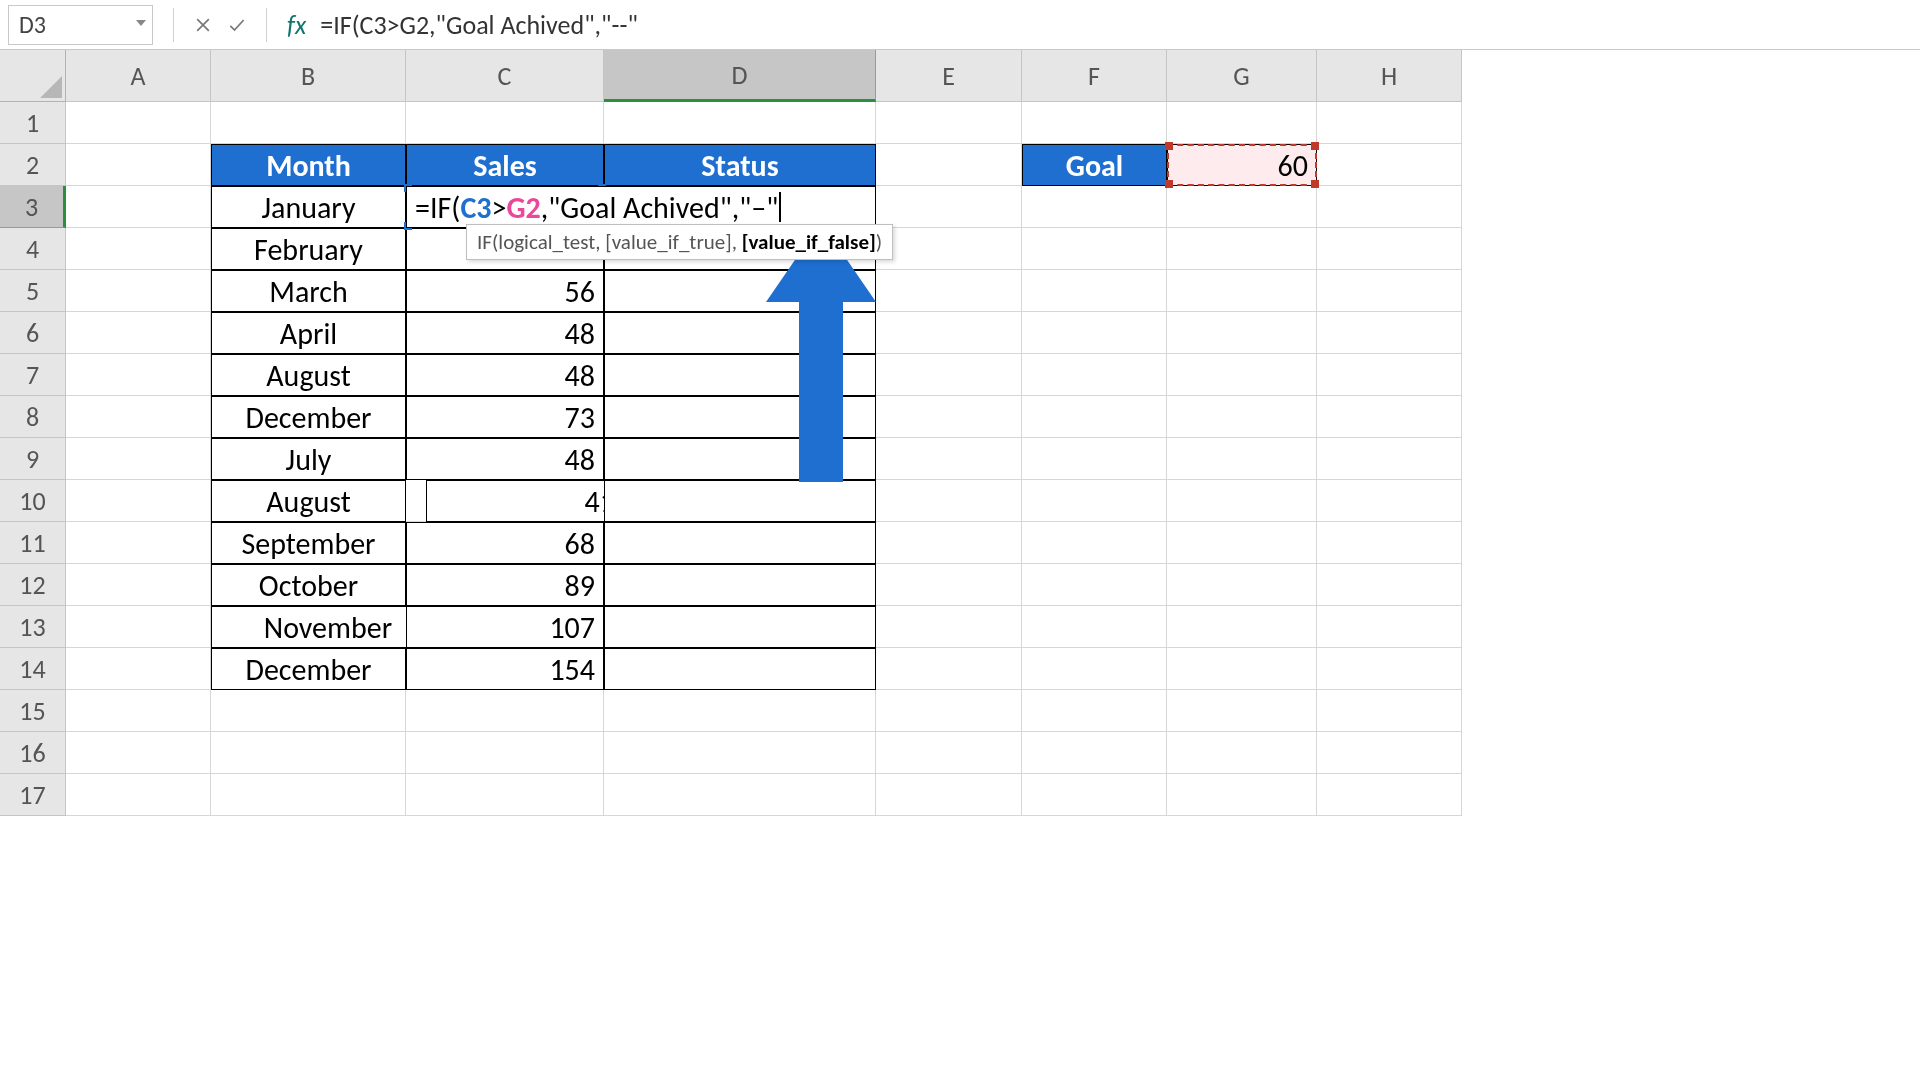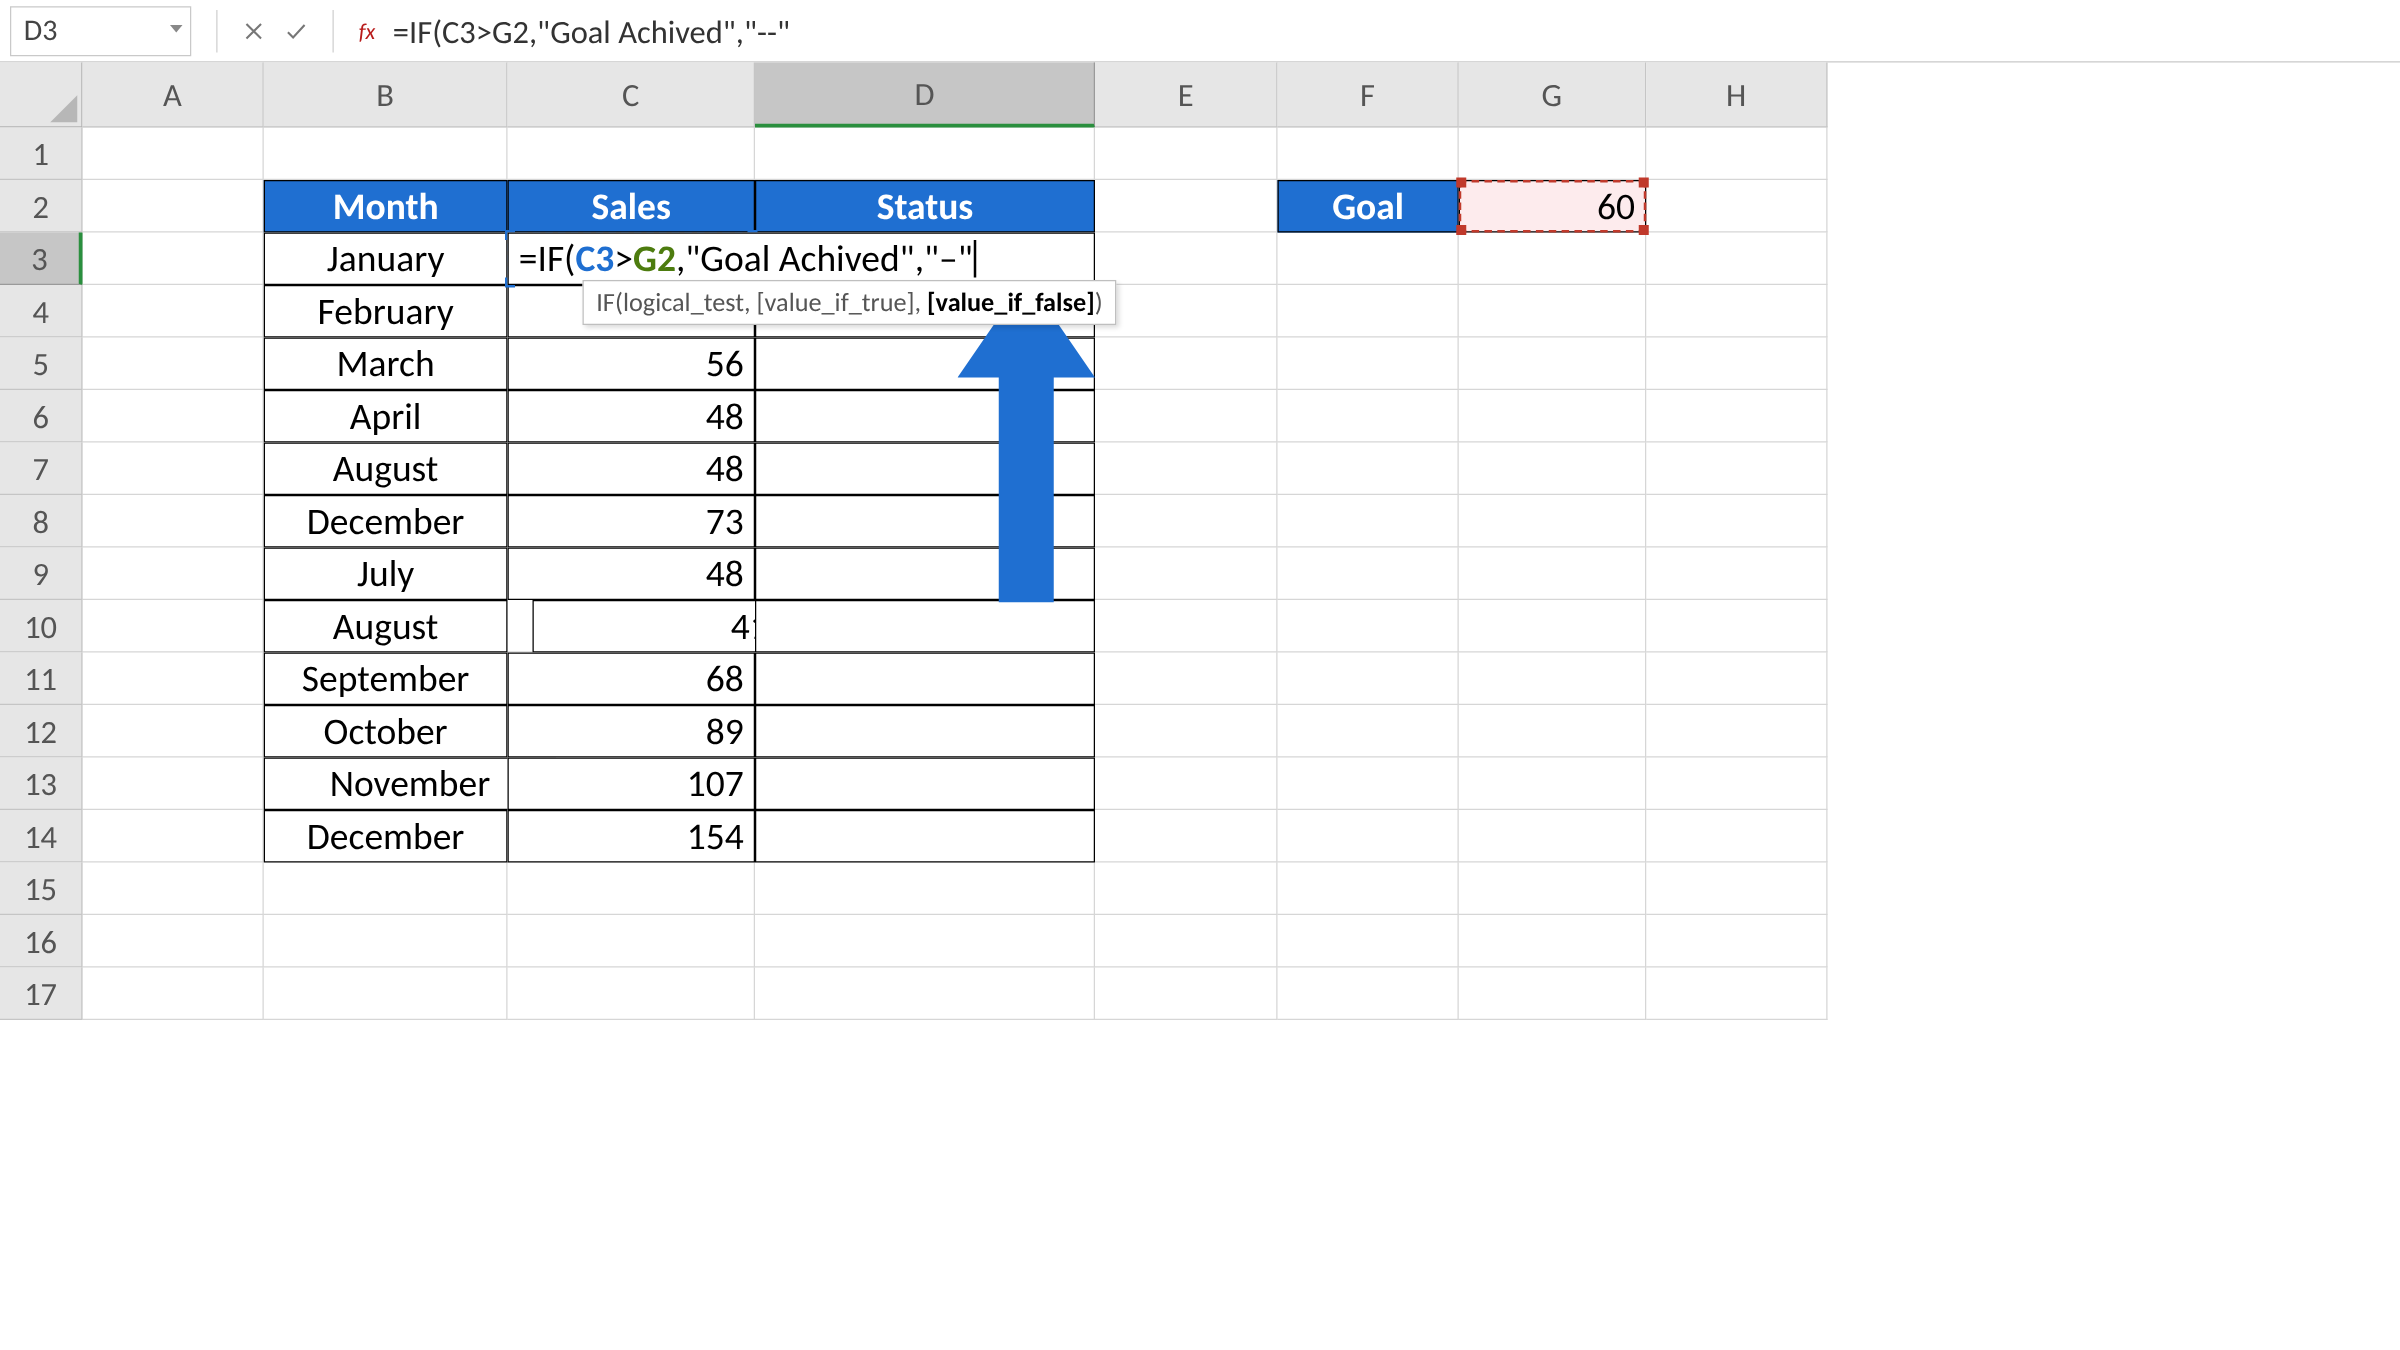--- a/index.html
+++ b/index.html
@@ -13,21 +13,21 @@
   }
   html,body{margin:0;padding:0;width:1920px;height:1080px;background:#fff;font-family:var(--font);overflow:hidden;}
   *{box-sizing:border-box;}
 
   
   .formula-bar{display:flex;align-items:center;height:50px;border-bottom:1px solid #c9c9c9;font-size:24px;color:#444;}
   .name-box{width:145px;height:40px;margin:0 8px;border:1px solid #c9c9c9;display:flex;align-items:center;padding:0 10px;position:relative;background:#fff;}
   .name-box .caret{position:absolute;right:6px;top:14px;border-top:6px solid #888;border-left:5px solid transparent;border-right:5px solid transparent;}
   .vdiv{width:1px;height:34px;background:#d0d0d0;margin:0 12px;}
   .fb-icon{width:34px;height:34px;display:inline-flex;align-items:center;justify-content:center;color:#777;}
-  .fx-label{font-style:italic;font-size:18px;color:#b91c1c;margin:0 8px;}
+  .fx-label{font-style:italic;font-size:26px;color:#0f766e;margin:0 8px;}
   .fb-input{flex:1;height:40px;display:flex;align-items:center;padding:0 6px;font-size:26px;color:#333;}
   .svg-icon{width:20px;height:20px;stroke:#777;stroke-width:2;fill:none;}
 
   
   .sheet{position:relative;width:100%;}
   .corner{position:absolute;left:0;top:0;width:66px;height:52px;background:var(--header-bg);border-right:1px solid #b3b3b3;border-bottom:1px solid #b3b3b3;}
   .corner svg{position:absolute;right:3px;bottom:3px;}
   .col-headers{position:absolute;left:66px;top:0;height:52px;display:flex;}
   .col-h{height:52px;display:flex;align-items:center;justify-content:center;font-size:26px;color:#555;background:var(--header-bg);border-right:1px solid #c5c5c5;border-bottom:1px solid #c5c5c5;}
   .col-h.active{background:var(--header-bg-active);border-right-color:#9a9a9a;border-bottom:3px solid #2a8f3e;}
@@ -37,21 +37,21 @@
   .cells{position:absolute;left:66px;top:52px;}
   .cell{position:absolute;border-right:1px solid var(--grid-border);border-bottom:1px solid var(--grid-border);font-size:30px;display:flex;align-items:center;padding:0 8px;}
   .th{background:var(--table-header);color:#fff;font-weight:700;justify-content:center;border:1px solid #000 !important;}
   .td{border:1px solid #000 !important;background:#fff;}
   .center{justify-content:center;}
   .right{justify-content:flex-end;padding-left:36px;}
 
   
   .formula-edit{position:absolute;display:flex;align-items:center;font-size:30px;padding:0 8px;border:1px solid #000;background:#fff;white-space:nowrap;z-index:30;}
   .ref-c3{color:#1f6fd1;font-weight:600;}
-  .ref-g2{color:#4d7c0f;font-weight:600;}
+  .ref-g2{color:#ec4899;font-weight:600;}
   .cursor{display:inline-block;width:2px;height:30px;background:#000;vertical-align:middle;margin:0 1px;}
 
   
   .ref-box{position:absolute;border:2px dashed;background:transparent;pointer-events:none;z-index:25;}
   .ref-box.blue{border-color:#1f6fd1;}
   .ref-box.red{border-color:#c0392b;}
   .sq{position:absolute;width:8px;height:8px;}
   .ref-box.blue .sq{background:#1f6fd1;}
   .ref-box.red .sq{background:#c0392b;}
   .sq.tl{left:-4px;top:-4px;} .sq.tr{right:-4px;top:-4px;}

